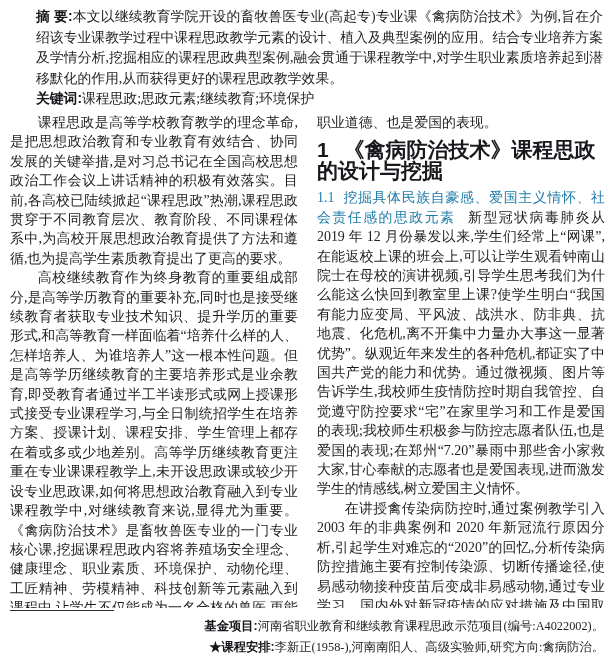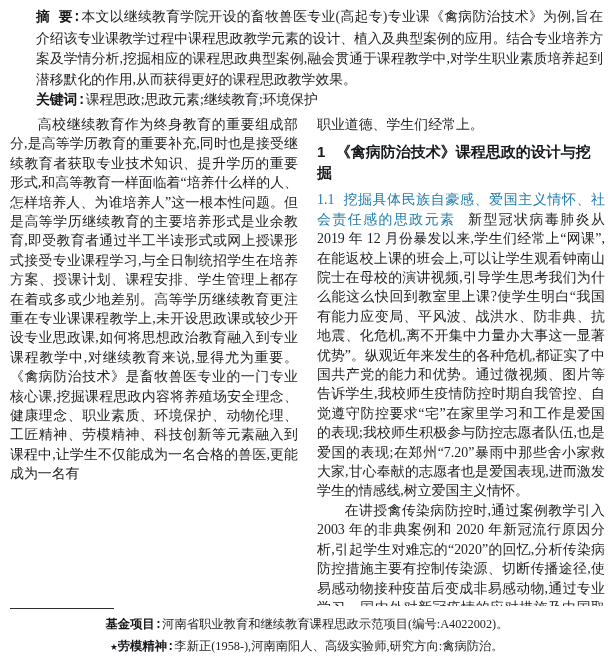--- a/index.html
+++ b/index.html
@@ -20,21 +20,21 @@
   
   .abstract-section {
     padding: 7px 13px 0 36px;
     font-size: 13.8px;
     line-height: 20.6px;
     text-align: justify;
   }
   .abstract-section p { margin: 0; }
   .kai { }
   .blocklabel {
-    font-family: Liberation Mono, monospace;
+    font-family: Liberation Sans, sans-serif;
     font-weight: 700;
     font-style: normal;
     color: #141619;
   }
 
   
   .body-columns {
     flex: 1;
     display: flex;
     gap: 19px;
@@ -45,39 +45,39 @@
     overflow: hidden;
   }
   .col { flex: 1; overflow: hidden; }
   .col p { margin: 0; }
   .col p.indent { text-indent: 2em; }
 
   .section-heading {
     margin: 7px 0 7px 0;
     font-family: "Liberation Sans", "DejaVu Sans", sans-serif;
     font-weight: 700;
-    font-size: 15px;
+    font-size: 21px;
     line-height: 21px;
     color: #17191c;
     text-align: left;
   }
   .section-heading .sec-num { margin-right: 0.7em; }
 
   .subhead {
     color: #1e7ba8;
     margin-right: 0.9em;
   }
   .subhead .sub-num { margin-right: 0.6em; }
 
   
   .footnote-section {
     padding: 0 12px 5px 10px;
     font-size: 12.3px;
     line-height: 21.6px;
-    text-align: center;
+    text-align: right;
   }
   .footnote-rule {
     width: 104px;
     height: 0;
     border-top: 1.5px solid #2b2d30;
     margin: 2px 0 5px 0;
   }
   .footnote-section p { margin: 0; }
 </style>
 </head>
@@ -90,42 +90,43 @@
       <span class="blocklabel">摘  要:</span><span class="kai">本文以继续教育学院开设的畜牧兽医专业(高起专)专业课《禽病防治技术》为例,旨在介绍该专业课教学过程中课程思政教学元素的设计、植入及典型案例的应用。结合专业培养方案及学情分析,挖掘相应的课程思政典型案例,融会贯通于课程教学中,对学生职业素质培养起到潜移默化的作用,从而获得更好的课程思政教学效果。</span>
     </p>
     <p>
       <span class="blocklabel">关键词:</span><span class="kai">课程思政;思政元素;继续教育;环境保护</span>
     </p>
   </section>
 
   <div class="body-columns">
 
     <div class="col">
+      <p class="indent">课程思政是高等学校教育教学的理念革命,是把思想政治教育和专业教育有效结合、协同发展的关键举措,是对习总书记在全国高校思想政治工作会议上讲话精神的积极有效落实。目前,各高校已陆续掀起“课程思政”热潮,课程思政贯穿于不同教育层次、教育阶段、不同课程体系中,为高校开展思想政治教育提供了方法和遵循,也为提高学生素质教育提出了更高的要求。</p>
       <p class="indent">高校继续教育作为终身教育的重要组成部分,是高等学历教育的重要补充,同时也是接受继续教育者获取专业技术知识、提升学历的重要形式,和高等教育一样面临着“培养什么样的人、怎样培养人、为谁培养人”这一根本性问题。但是高等学历继续教育的主要培养形式是业余教育,即受教育者通过半工半读形式或网上授课形式接受专业课程学习,与全日制统招学生在培养方案、授课计划、课程安排、学生管理上都存在着或多或少地差别。高等学历继续教育更注重在专业课课程教学上,未开设思政课或较少开设专业思政课,如何将思想政治教育融入到专业课程教学中,对继续教育来说,显得尤为重要。《禽病防治技术》是畜牧兽医专业的一门专业核心课,挖掘课程思政内容将养殖场安全理念、健康理念、职业素质、环境保护、动物伦理、工匠精神、劳模精神、科技创新等元素融入到课程中,让学生不仅能成为一名合格的兽医,更能成为一名有</p>
     </div>
 
     <div class="col">
-      <p>职业道德、学生们经常上。</p>
+      <p>职业道德、也是爱国的表现。</p>
 
       <h2 class="section-heading">
         <span class="sec-num">1</span><span>《禽病防治技术》课程思政的设计与挖掘</span>
       </h2>
 
       <p>
         <span class="subhead"><span class="sub-num">1.1</span><span>挖掘具体民族自豪感、爱国主义情怀、社会责任感的思政元素</span></span><span>新型冠状病毒肺炎从 2019 年 12 月份暴发以来,学生们经常上“网课”,在能返校上课的班会上,可以让学生观看钟南山院士在母校的演讲视频,引导学生思考我们为什么能这么快回到教室里上课?使学生明白“我国有能力应变局、平风波、战洪水、防非典、抗地震、化危机,离不开集中力量办大事这一显著优势”。纵观近年来发生的各种危机,都证实了中国共产党的能力和优势。通过微视频、图片等告诉学生,我校师生疫情防控时期自我管控、自觉遵守防控要求“宅”在家里学习和工作是爱国的表现;我校师生积极参与防控志愿者队伍,也是爱国的表现;在郑州“7.20”暴雨中那些舍小家救大家,甘心奉献的志愿者也是爱国表现,进而激发学生的情感线,树立爱国主义情怀。</span>
       </p>
 
       <p class="indent">在讲授禽传染病防控时,通过案例教学引入 2003 年的非典案例和 2020 年新冠流行原因分析,引起学生对难忘的“2020”的回忆,分析传染病防控措施主要有控制传染源、切断传播途径,使易感动物接种疫苗后变成非易感动物,通过专业学习、国内外对新冠疫情的应对措施及中国取得的阶段性防疫成效,通过思政教育增强学生对新冠的防疫信</p>
     </div>
 
   </div>
 
   <footer class="footnote-section">
     <div class="footnote-rule"></div>
     <p>
       <span class="blocklabel">基金项目:</span><span>河南省职业教育和继续教育课程思政示范项目(编号:A4022002)。</span>
     </p>
     <p>
-      <span class="blocklabel">★劳模精神:</span><span>李新正(1958-),河南南阳人、高级实验师,研究方向:禽病防治。</span>
+      <span class="blocklabel">★课程安排:</span><span>李新正(1958-),河南南阳人、高级实验师,研究方向:禽病防治。</span>
     </p>
   </footer>
 
 </div>
 
 </body></html>

